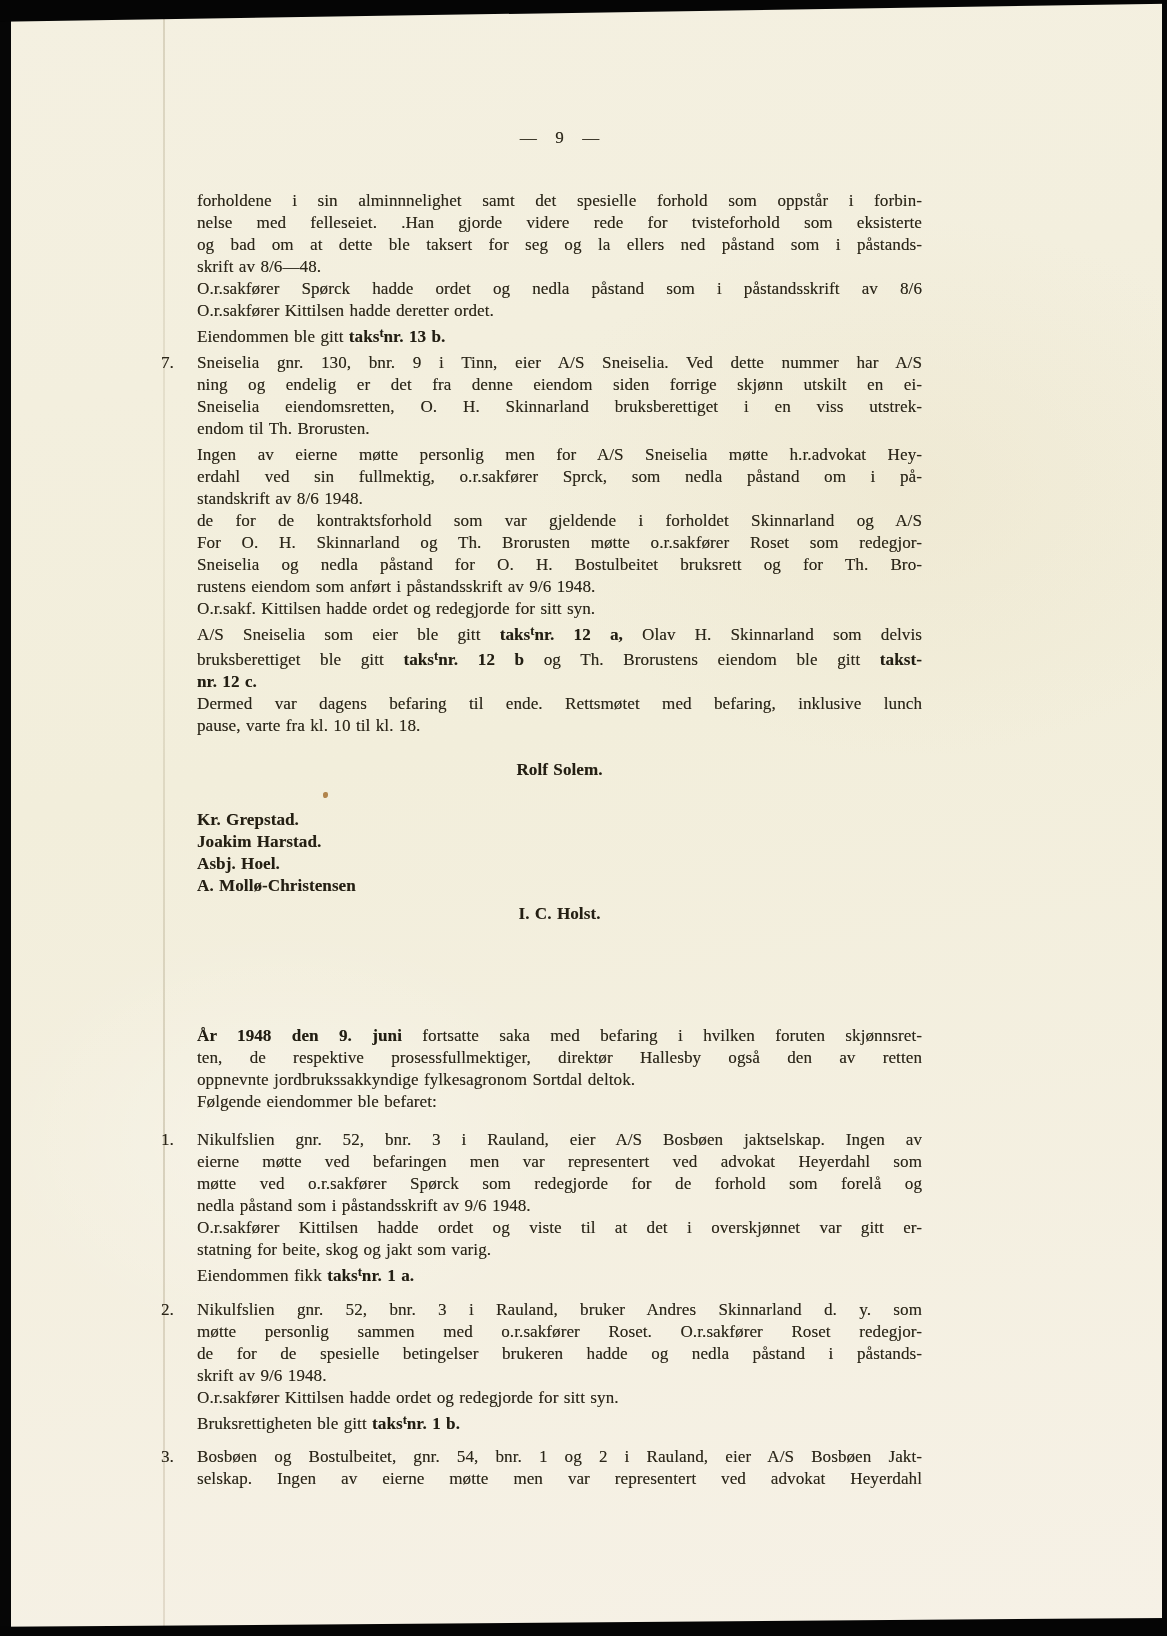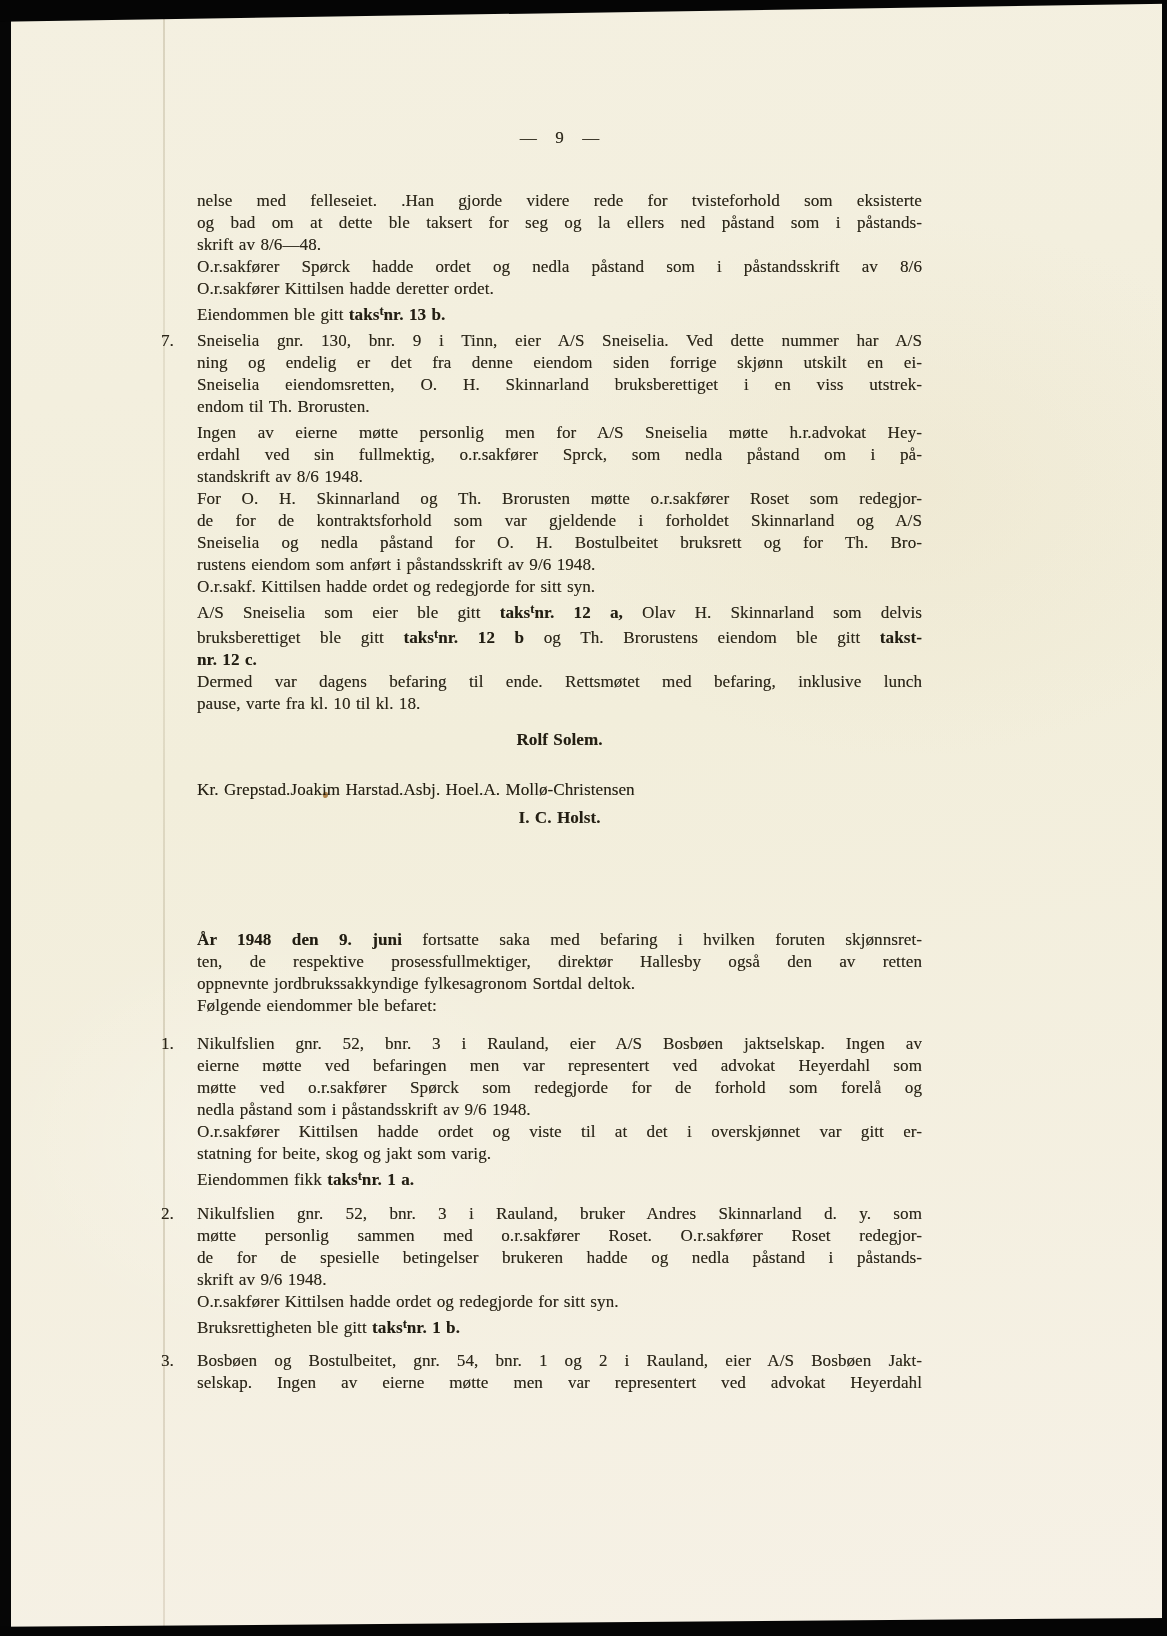--- a/index.html
+++ b/index.html
@@ -33,44 +33,45 @@
     letter-spacing:0.1px;word-spacing:1px;
     text-shadow:0.2px 0.2px 0.4px rgba(43,38,25,0.45);
   }
   b{color:#211d12;}
   .pagenum{margin-top:127px;text-align:center;word-spacing:14px;}
   .para{position:relative;}
   .tline{text-align:justify;text-align-last:justify;min-height:22px;}
   .tline.tlast{text-align-last:left;}
   .itemnum{position:absolute;left:-36px;top:0;width:30px;}
   .center{text-align:center;font-weight:bold;color:#241f13;}
-  .sigrow{display:flex;font-weight:normal;color:#241f13;}
+  .sigrow{display:flex;justify-content:space-between;font-weight:bold;color:#241f13;flex-direction:column;}
   .sup{font-size:0.72em;vertical-align:0.38em;letter-spacing:0;}
 
   .mt-a{margin-top:41px;}
   .mt-4{margin-top:4px;}
   .mt-8{margin-top:0;}
   .mt-12{margin-top:12px;}
-  .mt-14{margin-top:14px;}
+  .mt-14{margin-top:22px;}
   .mt-16{margin-top:16px;}
   .mt-22{margin-top:6px;}
   .mt-28{margin-top:28px;}
   .mt-72{margin-top:100px;}
 </style>
 </head>
 <body>
 
 <div class="paper">
   <div class="crease"></div>
   <div class="speck"></div>
 
   <div class="content">
     <div class="pagenum">— 9 —</div>
 
     <div class="para mt-a">
+        <div class="tline">forholdene i sin alminnnelighet samt det spesielle forhold som oppstår i forbin-</div>
         <div class="tline">nelse med felleseiet. .Han gjorde videre rede for tvisteforhold som eksisterte</div>
         <div class="tline">og bad om at dette ble taksert for seg og la ellers ned påstand som i påstands-</div>
         <div class="tline tlast">skrift av 8/6—48.</div>
       </div>
     <div class="para">
         <div class="tline">O.r.sakfører Spørck hadde ordet og nedla påstand som i påstandsskrift av 8/6</div>
       </div>
     <div class="para">
         <div class="tline tlast">O.r.sakfører Kittilsen hadde deretter ordet.</div>
       </div>
@@ -84,22 +85,22 @@
         <div class="tline">ning og endelig er det fra denne eiendom siden forrige skjønn utskilt en ei-</div>
         <div class="tline">Sneiselia eiendomsretten, O. H. Skinnarland bruksberettiget i en viss utstrek-</div>
         <div class="tline tlast">endom til Th. Brorusten.</div>
       </div>
     <div class="para mt-4">
         <div class="tline">Ingen av eierne møtte personlig men for A/S Sneiselia møtte h.r.advokat Hey-</div>
         <div class="tline">erdahl ved sin fullmektig, o.r.sakfører Sprck, som nedla påstand om i på-</div>
         <div class="tline tlast">standskrift av 8/6 1948.</div>
       </div>
     <div class="para">
+        <div class="tline">de for de kontraktsforhold som var gjeldende i forholdet Skinnarland og A/S</div>
         <div class="tline">For O. H. Skinnarland og Th. Brorusten møtte o.r.sakfører Roset som redegjor-</div>
-        <div class="tline">de for de kontraktsforhold som var gjeldende i forholdet Skinnarland og A/S</div>
         <div class="tline">Sneiselia og nedla påstand for O. H. Bostulbeitet bruksrett og for Th. Bro-</div>
         <div class="tline tlast">rustens eiendom som anført i påstandsskrift av 9/6 1948.</div>
       </div>
     <div class="para">
         <div class="tline tlast">O.r.sakf. Kittilsen hadde ordet og redegjorde for sitt syn.</div>
       </div>
     <div class="para">
         <div class="tline">A/S Sneiselia som eier ble gitt <b>taks</b><b class="sup">t</b><b>nr. 12 a,</b> Olav H. Skinnarland som delvis</div>
         <div class="tline">bruksberettiget ble gitt <b>taks</b><b class="sup">t</b><b>nr. 12 b</b> og Th. Brorustens eiendom ble gitt <b>takst-</b></div>
         <div class="tline tlast"><b>nr. 12 c.</b></div>

